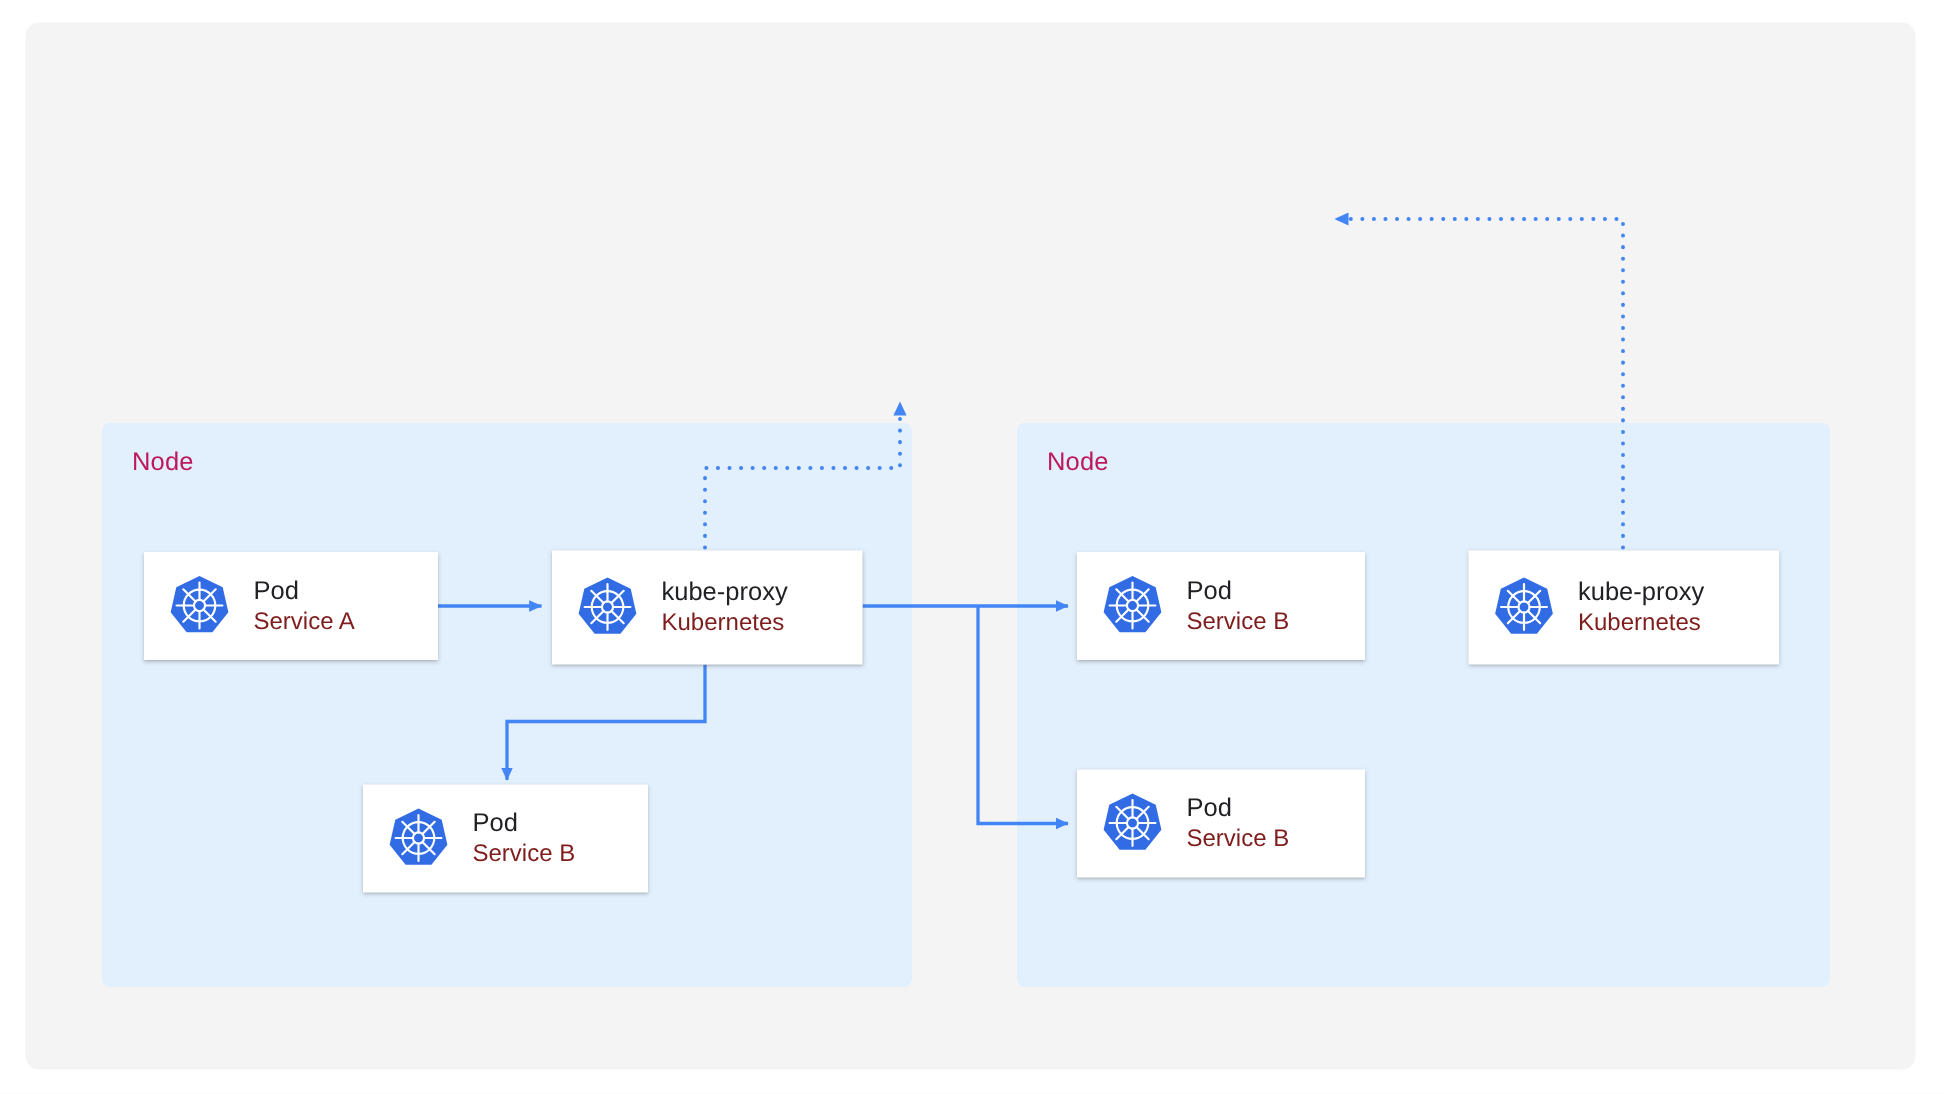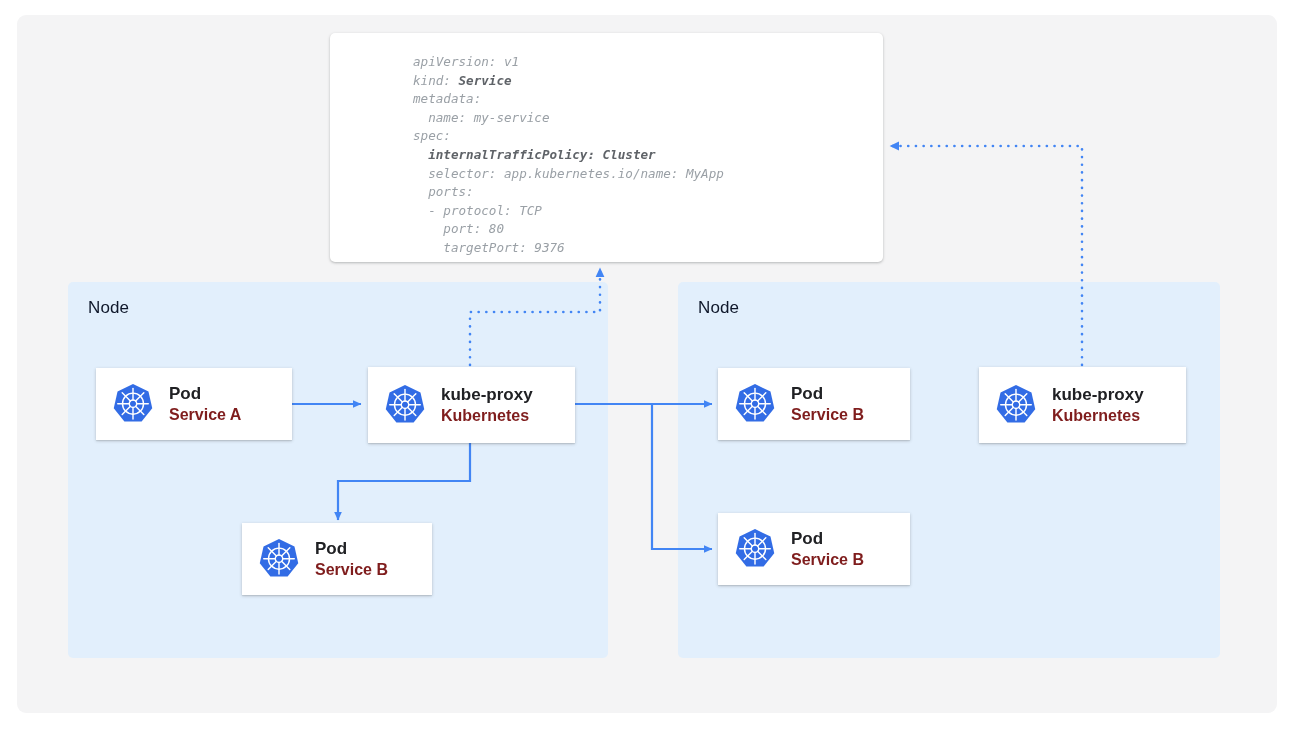--- a/index.html
+++ b/index.html
@@ -29,21 +29,21 @@
   .node-box {
     position: absolute;
     background: #e2effc;
     border-radius: 5px;
   }
   .node-label {
     position: absolute;
     left: 20px;
     top: 16px;
     font-size: 17px;
-    color: #0f172a;
+    color: #be185d;
     letter-spacing: .1px;
     white-space: nowrap;
   }
   #node-left  { left: 68px;  top: 282px; width: 540px; height: 376px; }
   #node-right { left: 678px; top: 282px; width: 542px; height: 376px; }
 
   
   .card {
     position: absolute;
     background: #ffffff;
@@ -57,21 +57,20 @@
     width: 44px;
     height: 44px;
     margin-left: 15px;
     margin-right: 14px;
   }
   .card .card-text {
     display: flex;
     flex-direction: column;
     justify-content: center;
     line-height: 1.22;
-    font-weight: bold;
   }
   .card .title {
     font-size: 17px;
     color: #202124;
     white-space: nowrap;
   }
   .card .subtitle {
     font-size: 16px;
     color: #7f1d1d;
     white-space: nowrap;
@@ -147,33 +146,20 @@
 
     <path d="M575,404 L712,404" fill="none" stroke="#4285f4" stroke-width="2.2" marker-end="url(#arrow-r)"></path>
 
     <path d="M652,404 L652,549 L712,549" fill="none" stroke="#4285f4" stroke-width="2.2" stroke-linejoin="miter" marker-end="url(#arrow-r)"></path>
 
     <path d="M470,365 L470,312 L600,312 L600,268" fill="none" stroke="#4285f4" stroke-width="2.6" stroke-linecap="round" stroke-dasharray="0.1,7.6" marker-end="url(#arrow-dot)"></path>
 
     <path d="M1082,365 L1082,146 L890,146" fill="none" stroke="#4285f4" stroke-width="2.6" stroke-linecap="round" stroke-dasharray="0.1,7.6" marker-end="url(#arrow-dot)"></path>
   </svg>
 
-  <div id="yaml-box">
-    <pre id="yaml-code">apiVersion: v1
-kind: <b>Service</b>
-metadata:
-  name: my-service
-spec:
-  <b>internalTrafficPolicy: Cluster</b>
-  selector: app.kubernetes.io/name: MyApp
-  ports:
-  - protocol: TCP
-    port: 80
-    targetPort: 9376</pre>
-  </div>
 
   <div class="card" id="card-pod-a" style="left:96px; top:368px; width:196px; height:72px;">
     <span class="k8s-icon">
       <svg viewBox="0 0 64 64" width="44" height="44" xmlns="http://www.w3.org/2000/svg">
         <polygon points="32,3 54.5,13.8 60,38 44.5,57.5 19.5,57.5 4,38 9.5,13.8" fill="#326ce5"></polygon>
         <g fill="none" stroke="#ffffff" stroke-width="2.1" stroke-linecap="round">
           <circle cx="32" cy="31.5" r="15.3"></circle>
           <circle cx="32" cy="31.5" r="5.4"></circle>
           <line x1="32" y1="9.3" x2="32" y2="26.1"></line>
           <line x1="32" y1="36.9" x2="32" y2="53.7"></line>

